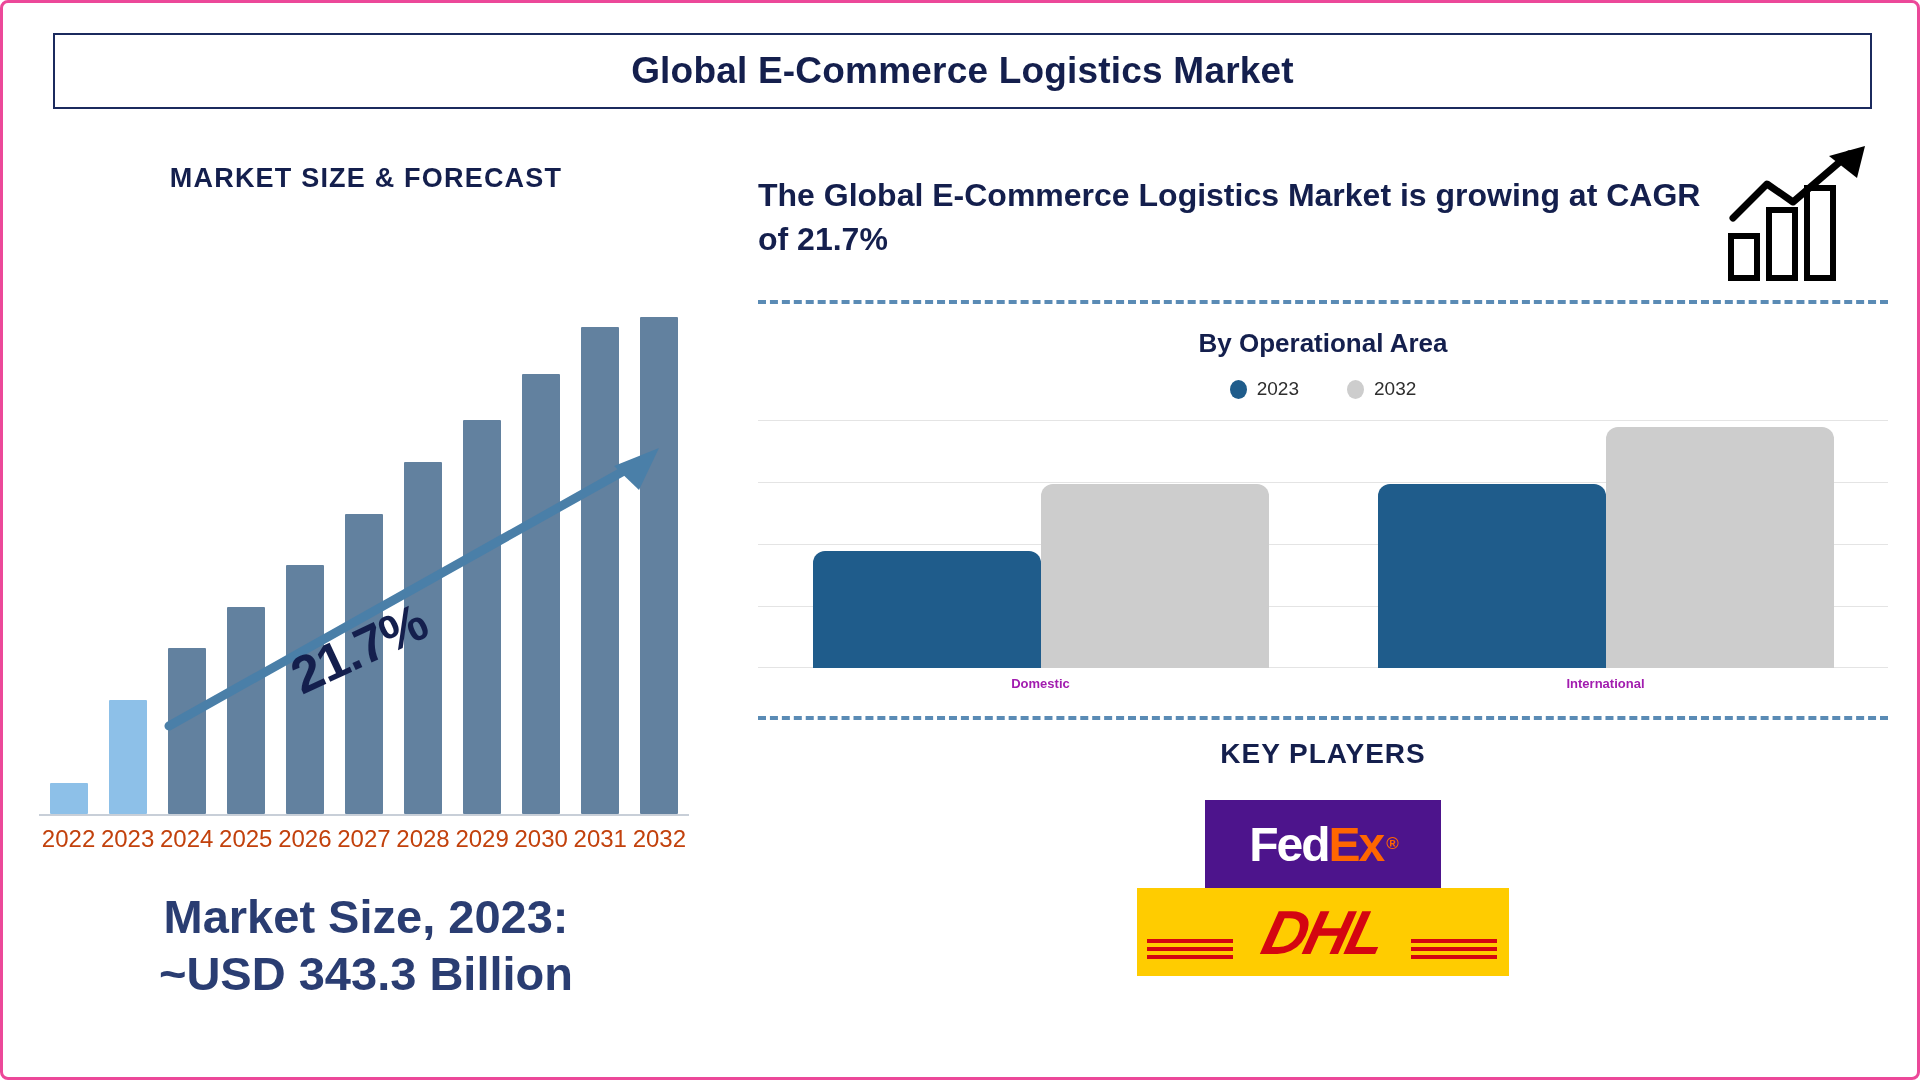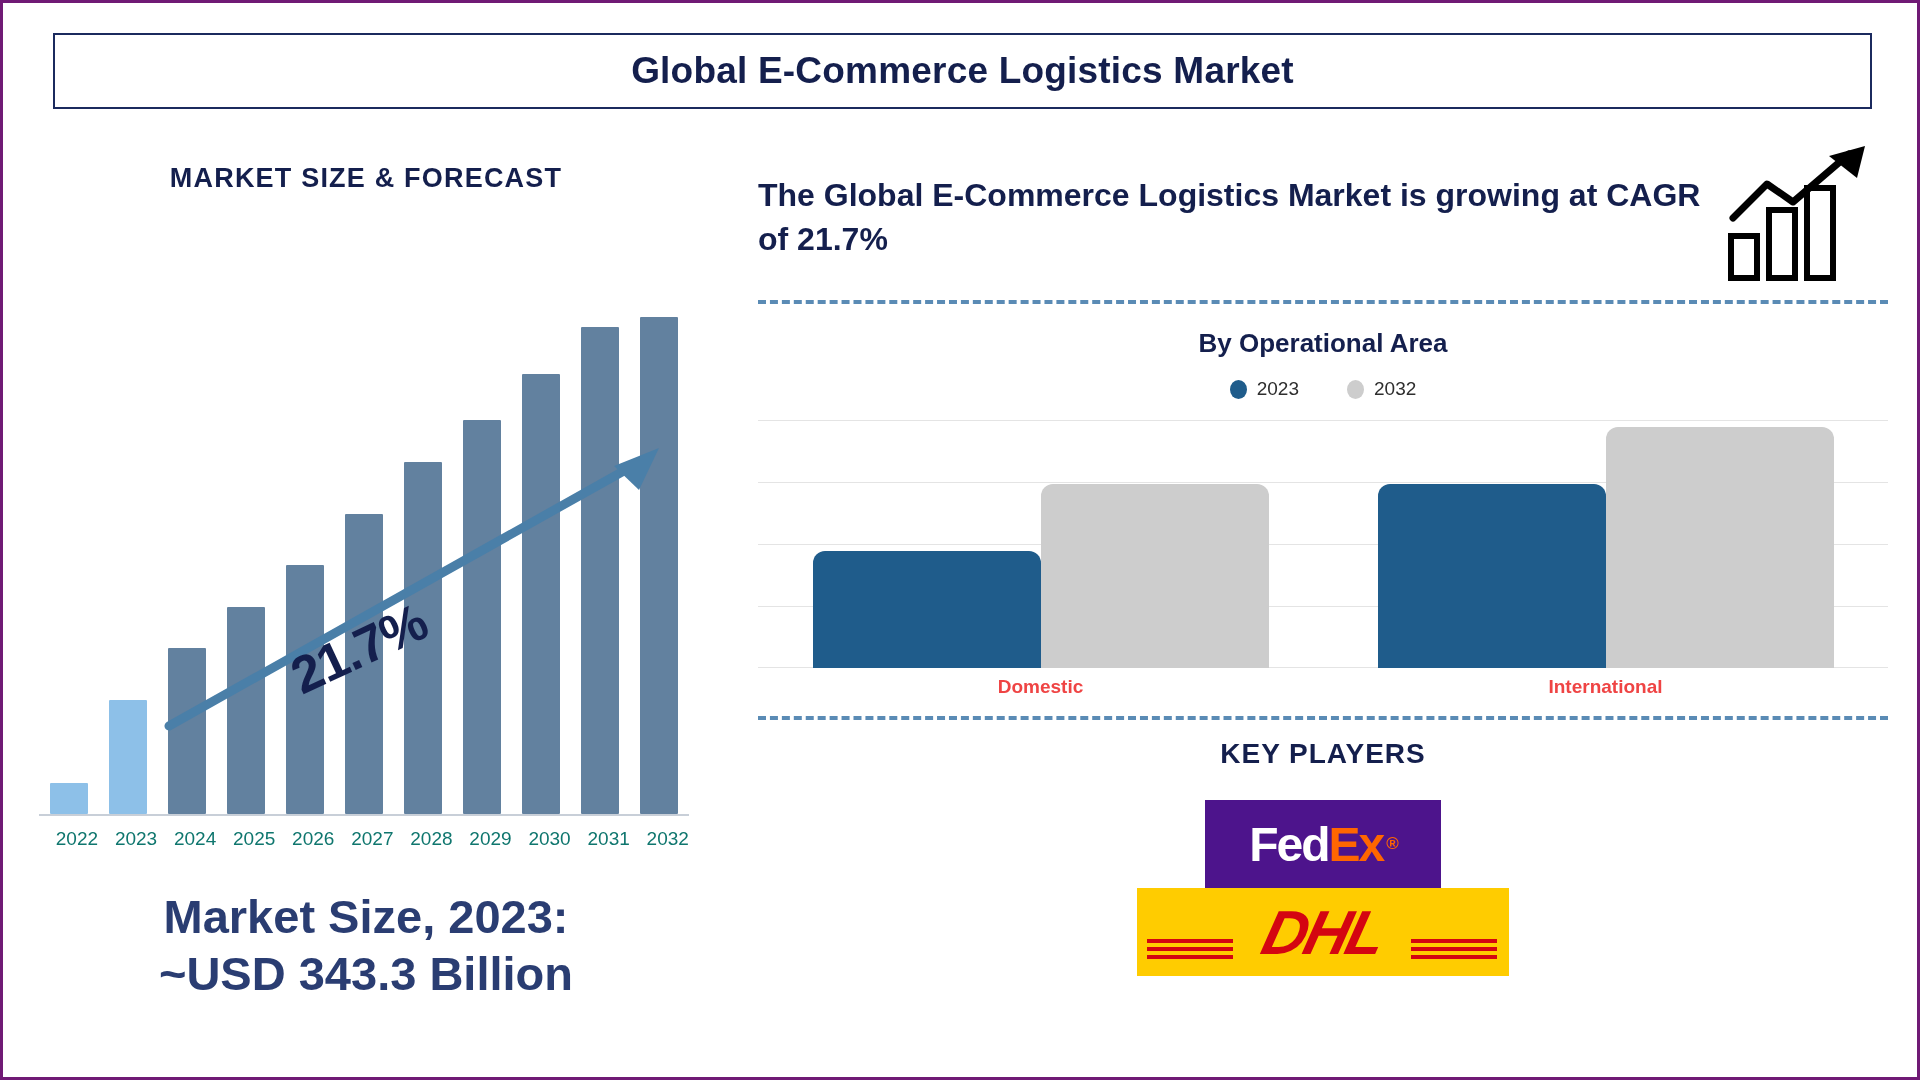--- a/index.html
+++ b/index.html
@@ -6,22 +6,22 @@
   body{
     width:1920px;height:1080px;
     background:#ffffff;
     font-family:"Liberation Sans",sans-serif;
     overflow:hidden;
   }
   #page{
     position:relative;width:1920px;height:1080px;
     background:#ffffff;
     box-sizing:border-box;
-    border:3px solid #701a75;
-    border-radius:0;
+    border:3px solid #ec4899;
+    border-radius:8px;
   }
 
   
   .title-box{
     position:absolute;left:50px;top:30px;width:1815px;height:72px;
     border:2px solid #1b2a5e;
     display:flex;align-items:center;justify-content:center;
     background:#ffffff;
   }
   .title-text{
@@ -46,21 +46,21 @@
     box-sizing:border-box;
   }
   .lbar-slot{width:9.09%;display:flex;flex-direction:column;align-items:center;justify-content:flex-end;height:100%;}
   .lbar{width:38px;border-radius:1px;}
   .lbar.light{background:#8dc0e8;}
   .lbar.dark{background:#62819f;}
   .lxaxis{
     position:absolute;left:0;bottom:12px;width:650px;height:34px;
     display:flex;justify-content:space-between;align-items:center;
   }
-  .lxlabel{width:9.09%;text-align:right;font-size:19px;color:#0f766e;font-weight:normal;}
+  .lxlabel{width:9.09%;text-align:center;font-size:24px;color:#c2410c;font-weight:normal;}
 
   .cagr-arrow{position:absolute;left:120px;top:170px;width:520px;height:300px;pointer-events:none;}
   .cagr-text{
     position:absolute;left:268px;top:378px;
     font-size:52px;font-weight:bold;color:#141f4d;
     transform:rotate(-25deg);transform-origin:left bottom;
     letter-spacing:-1px;
   }
 
   .left-footer{
@@ -105,21 +105,21 @@
     position:absolute;left:0;bottom:0;width:1130px;height:248px;
     display:flex;align-items:flex-end;
   }
   .rgroup{flex:1;display:flex;align-items:flex-end;justify-content:center;height:100%;}
   .rbar{width:228px;border-radius:12px 12px 0 0;}
   .rbar.a{background:#1f5c8b;}
   .rbar.b{background:#cdcdcd;}
   .rxaxis{
     position:absolute;left:20px;top:548px;width:1130px;height:28px;display:flex;
   }
-  .rxlabel{flex:1;text-align:center;font-size:19px;font-weight:bold;color:#ef4444;}
+  .rxlabel{flex:1;text-align:center;font-size:13px;font-weight:bold;color:#a21caf;}
 
   .section-title.t2{top:610px;letter-spacing:1px;font-size:28px;}
 
   .logos{
     position:absolute;left:20px;top:672px;width:1130px;height:110px;
     display:flex;justify-content:space-around;align-items:center;flex-direction:column;
   }
   .logo{height:88px;display:flex;align-items:center;justify-content:center;}
 
   .logo-fedex{

